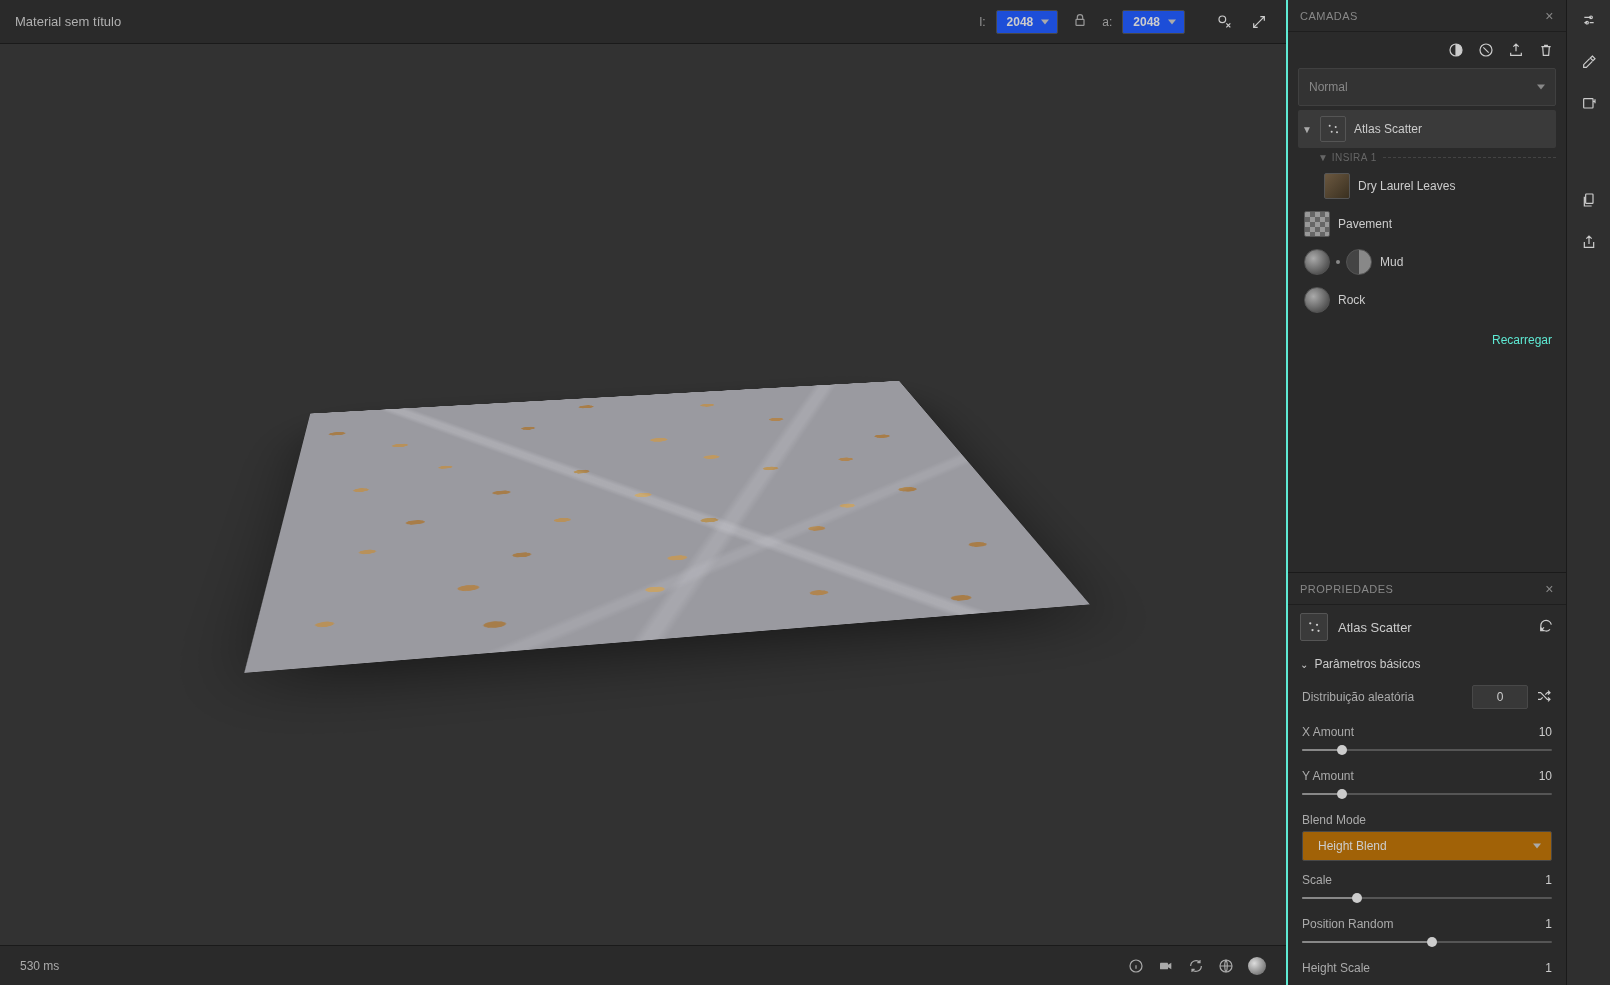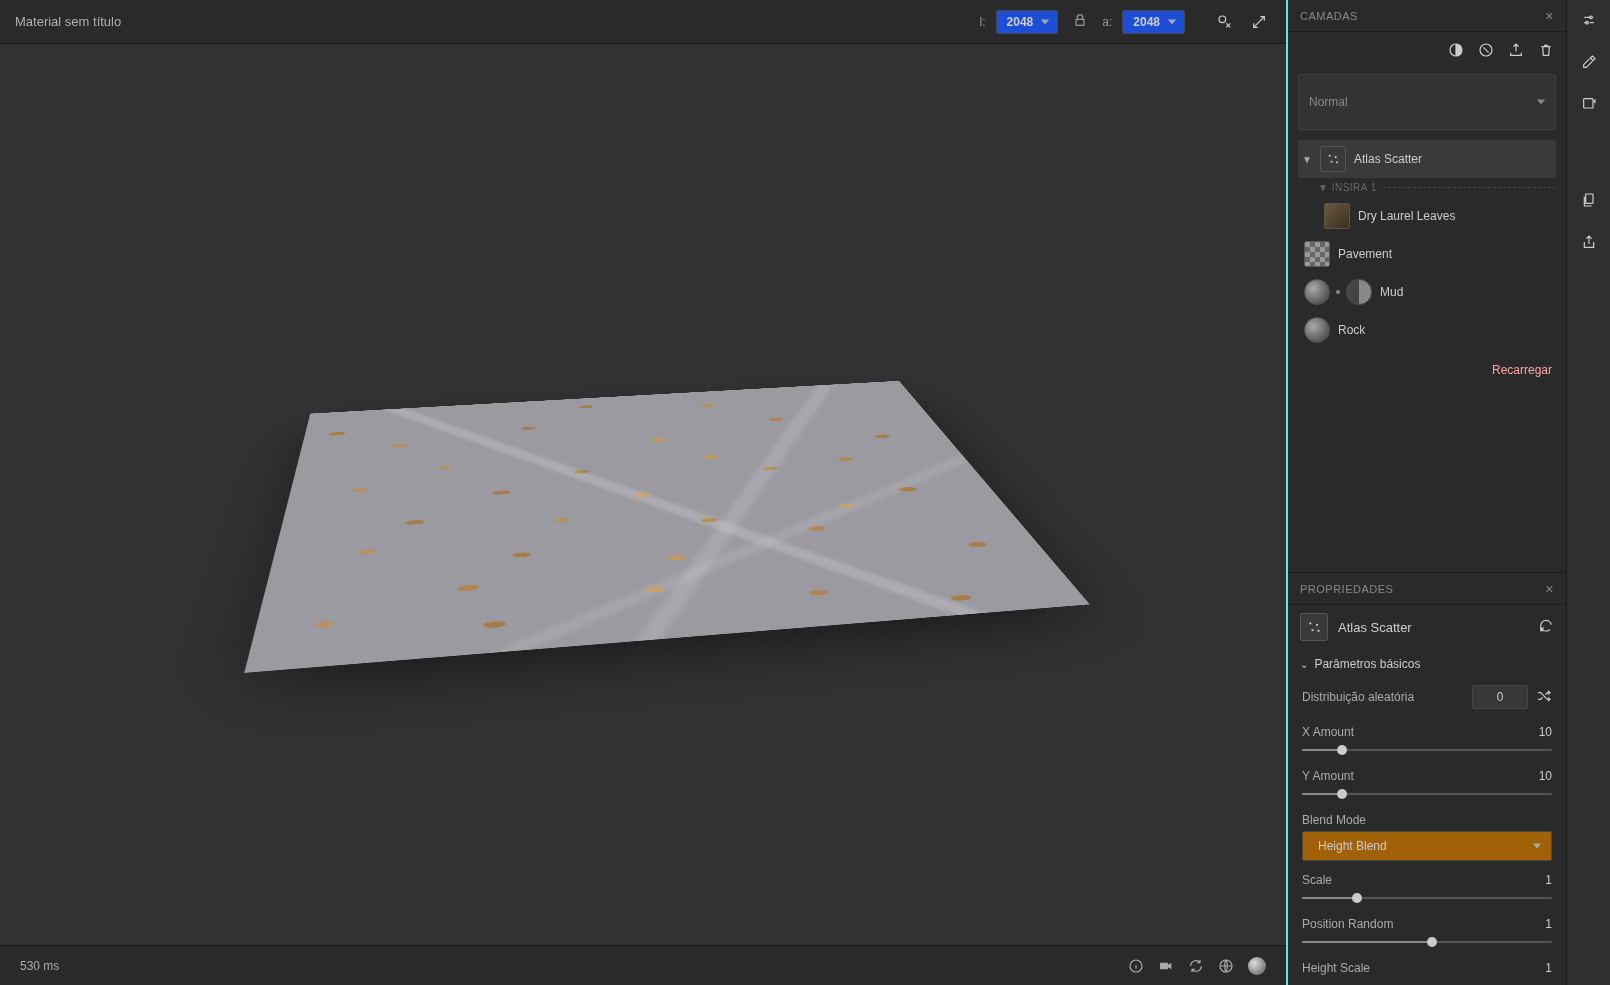--- a/index.html
+++ b/index.html
@@ -69,42 +69,42 @@
 .status-icon { color: #aaa; cursor: pointer; display: flex; }
 .status-icon.solid { width: 18px; height: 18px; background: radial-gradient(circle at 35% 35%, #ddd, #555); border-radius: 50%; }
 
 
 .sidebar { width: 280px; background: #2a2a2a; border-left: 2px solid #5eead4; display: flex; flex-direction: column; }
 .panel-header { height: 32px; display: flex; align-items: center; padding: 0 12px; border-bottom: 1px solid #1e1e1e; color: #888; font-size: 11px; letter-spacing: 0.5px; }
 .panel-header .close-x { margin-left: auto; cursor: pointer; color: #888; font-size: 14px; }
 .panel-toolbar { height: 36px; display: flex; align-items: center; justify-content: flex-end; gap: 14px; padding: 0 12px; }
 .tool-icon { color: #ccc; cursor: pointer; display: flex; }
 
-.blend-select { margin: 6px 10px; background: #333; border: 1px solid #404040; border-radius: 2px; padding: 20px 10px; color: #888; font-size: 12px; position: relative; cursor: pointer; }
+.blend-select { margin: 0 10px; background: #333; border: 1px solid #404040; border-radius: 2px; padding: 11px 10px; color: #888; font-size: 12px; position: relative; cursor: pointer; }
 .blend-select::after { content: ''; position: absolute; right: 10px; top: 50%; transform: translateY(-50%); border-left: 4px solid transparent; border-right: 4px solid transparent; border-top: 5px solid #888; }
 
 .layer-list { padding: 4px 10px; }
 .layer-item { display: flex; align-items: center; gap: 8px; padding: 6px 4px; border-radius: 2px; cursor: pointer; }
 .layer-item.selected { background: #3a3a3a; }
 .layer-caret { width: 10px; color: #aaa; font-size: 10px; }
 .layer-thumb { width: 26px; height: 26px; background: #444; border: 1px solid #555; border-radius: 2px; display:flex; align-items:center; justify-content:center; }
 .layer-thumb.scatter { background: #3a3a3a; }
 .layer-thumb.sphere { background: radial-gradient(circle at 35% 35%, #aaa, #333); border-radius: 50%; }
 .layer-thumb.half { background: conic-gradient(#888 0deg 180deg, #444 180deg 360deg); border-radius: 50%; }
 .layer-thumb.checker { background: repeating-conic-gradient(#666 0deg 90deg, #999 90deg 180deg); background-size: 10px 10px; }
 .layer-name { color: #ccc; font-size: 12px; }
 .insert-label { color: #666; font-size: 10px; padding: 4px 0 4px 20px; letter-spacing: 0.5px; display:flex; align-items:center; gap:6px;}
 .insert-label::after { content:''; flex:1; border-top:1px dashed #444; }
 .sub-layer { padding-left: 26px; }
 .sub-layer.deep { padding-left: 6px; }
 .mud-row { display:flex; align-items:center; gap:6px; }
 .mud-dot { width:4px; height:4px; background:#888; border-radius:50%; }
 
 .reload-link { text-align: right; padding: 10px 14px; }
-.reload-link a { color: #fca5a5; font-size: 12px; text-decoration: none; cursor: pointer; }
+.reload-link a { color: #5eead4; font-size: 12px; text-decoration: none; cursor: pointer; }
 
 .layers-fill { flex: 1; min-height: 20px; }
 
 
 .props-panel { border-top: 1px solid #1a1a1a; }
 .prop-title-row { display: flex; align-items: center; gap: 10px; padding: 8px 12px; }
 .prop-thumb { width: 28px; height: 28px; background: #3a3a3a; border: 1px solid #555; border-radius: 2px; }
 .prop-title { flex: 1; color: #ccc; font-size: 13px; }
 .reset-icon { color: #ccc; cursor: pointer; }
 

